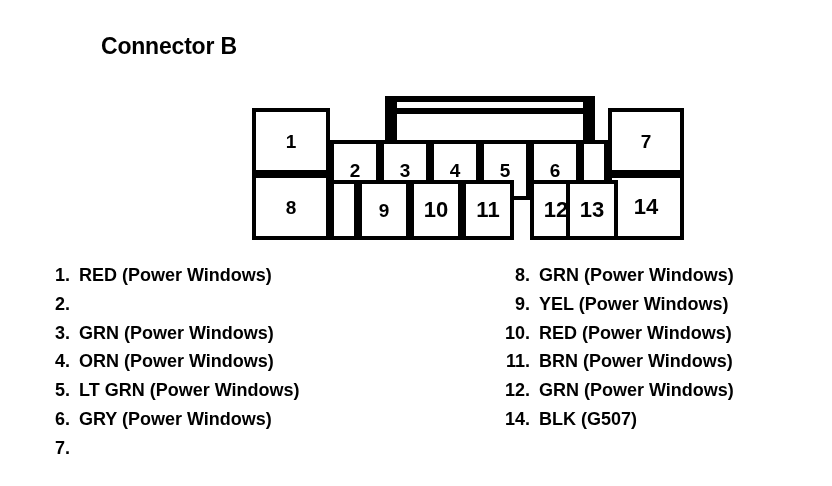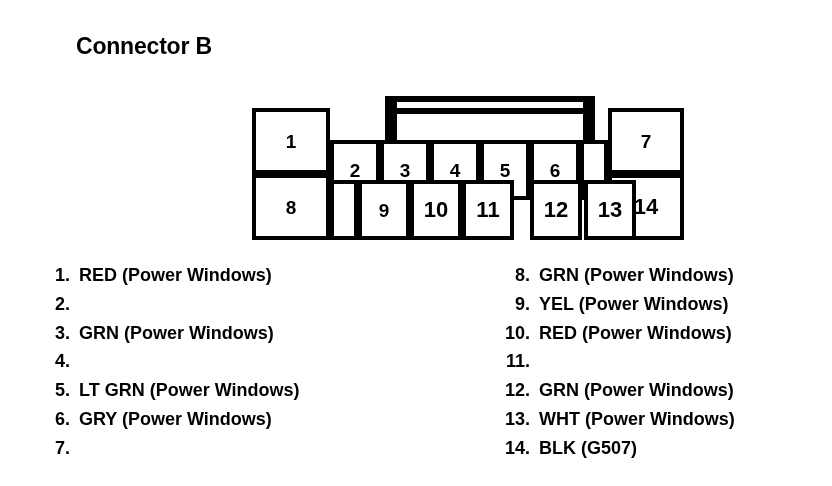--- a/index.html
+++ b/index.html
@@ -12,21 +12,21 @@
     height: 486px;
     position: relative;
     overflow: hidden;
     font-family: "Liberation Sans", sans-serif;
     color: #000000;
   }
 
   
   #page-title {
     position: absolute;
-    left: 76px;
+    left: 101px;
     top: 33px;
     font-size: 23px;
     font-weight: bold;
     letter-spacing: -0.2px;
     white-space: nowrap;
   }
 
   
   #connector-diagram {
     position: absolute;
@@ -100,37 +100,38 @@
     <div class="cell" style="left: 228px; top: 46px; width: 50px; height: 60px;">5</div>
     <div class="cell" style="left: 278px; top: 46px; width: 50px; height: 60px;">6</div>
     <div class="cell" style="left: 328px; top: 46px; width: 28px; height: 60px;"></div>
     <div class="cell" style="left: 356px; top: 14px; width: 76px; height: 66px;">7</div>
     <div class="cell small-num" style="left: 356px; top: 80px; width: 76px; height: 66px;">14</div>
     <div class="cell" style="left: 78px; top: 86px; width: 28px; height: 60px;"></div>
     <div class="cell" style="left: 106px; top: 86px; width: 52px; height: 60px;">9</div>
     <div class="cell small-num" style="left: 158px; top: 86px; width: 52px; height: 60px;">10</div>
     <div class="cell small-num" style="left: 210px; top: 86px; width: 52px; height: 60px;">11</div>
     <div class="cell small-num" style="left: 278px; top: 86px; width: 52px; height: 60px;">12</div>
-    <div class="cell small-num" style="left: 332px; top: 86px; width: 52px; height: 60px;">13</div>
+    <div class="cell small-num" style="left: 314px; top: 86px; width: 52px; height: 60px;">13</div>
   </div>
 
 <div class="legend-col" id="legend-left">
     <div class="legend-item">
       <span class="legend-num">1.</span>
       <span class="legend-text">RED (Power Windows)</span>
     </div>
     <div class="legend-item">
       <span class="legend-num">2.</span>
     </div>
     <div class="legend-item">
       <span class="legend-num">3.</span>
       <span class="legend-text">GRN (Power Windows)</span>
     </div>
     <div class="legend-item">
       <span class="legend-num">4.</span>
+      <span class="legend-text">ORN (Power Windows)</span>
     </div>
     <div class="legend-item">
       <span class="legend-num">5.</span>
       <span class="legend-text">LT GRN (Power Windows)</span>
     </div>
     <div class="legend-item">
       <span class="legend-num">6.</span>
       <span class="legend-text">GRY (Power Windows)</span>
     </div>
     <div class="legend-item">
@@ -146,26 +147,23 @@
     <div class="legend-item">
       <span class="legend-num">9.</span>
       <span class="legend-text">YEL (Power Windows)</span>
     </div>
     <div class="legend-item">
       <span class="legend-num">10.</span>
       <span class="legend-text">RED (Power Windows)</span>
     </div>
     <div class="legend-item">
       <span class="legend-num">11.</span>
+      <span class="legend-text">BRN (Power Windows)</span>
     </div>
     <div class="legend-item">
       <span class="legend-num">12.</span>
       <span class="legend-text">GRN (Power Windows)</span>
-    </div>
-    <div class="legend-item">
-      <span class="legend-num">13.</span>
-      <span class="legend-text">WHT (Power Windows)</span>
     </div>
     <div class="legend-item">
       <span class="legend-num">14.</span>
       <span class="legend-text">BLK (G507)</span>
     </div>
   </div>
 
 </body></html>

